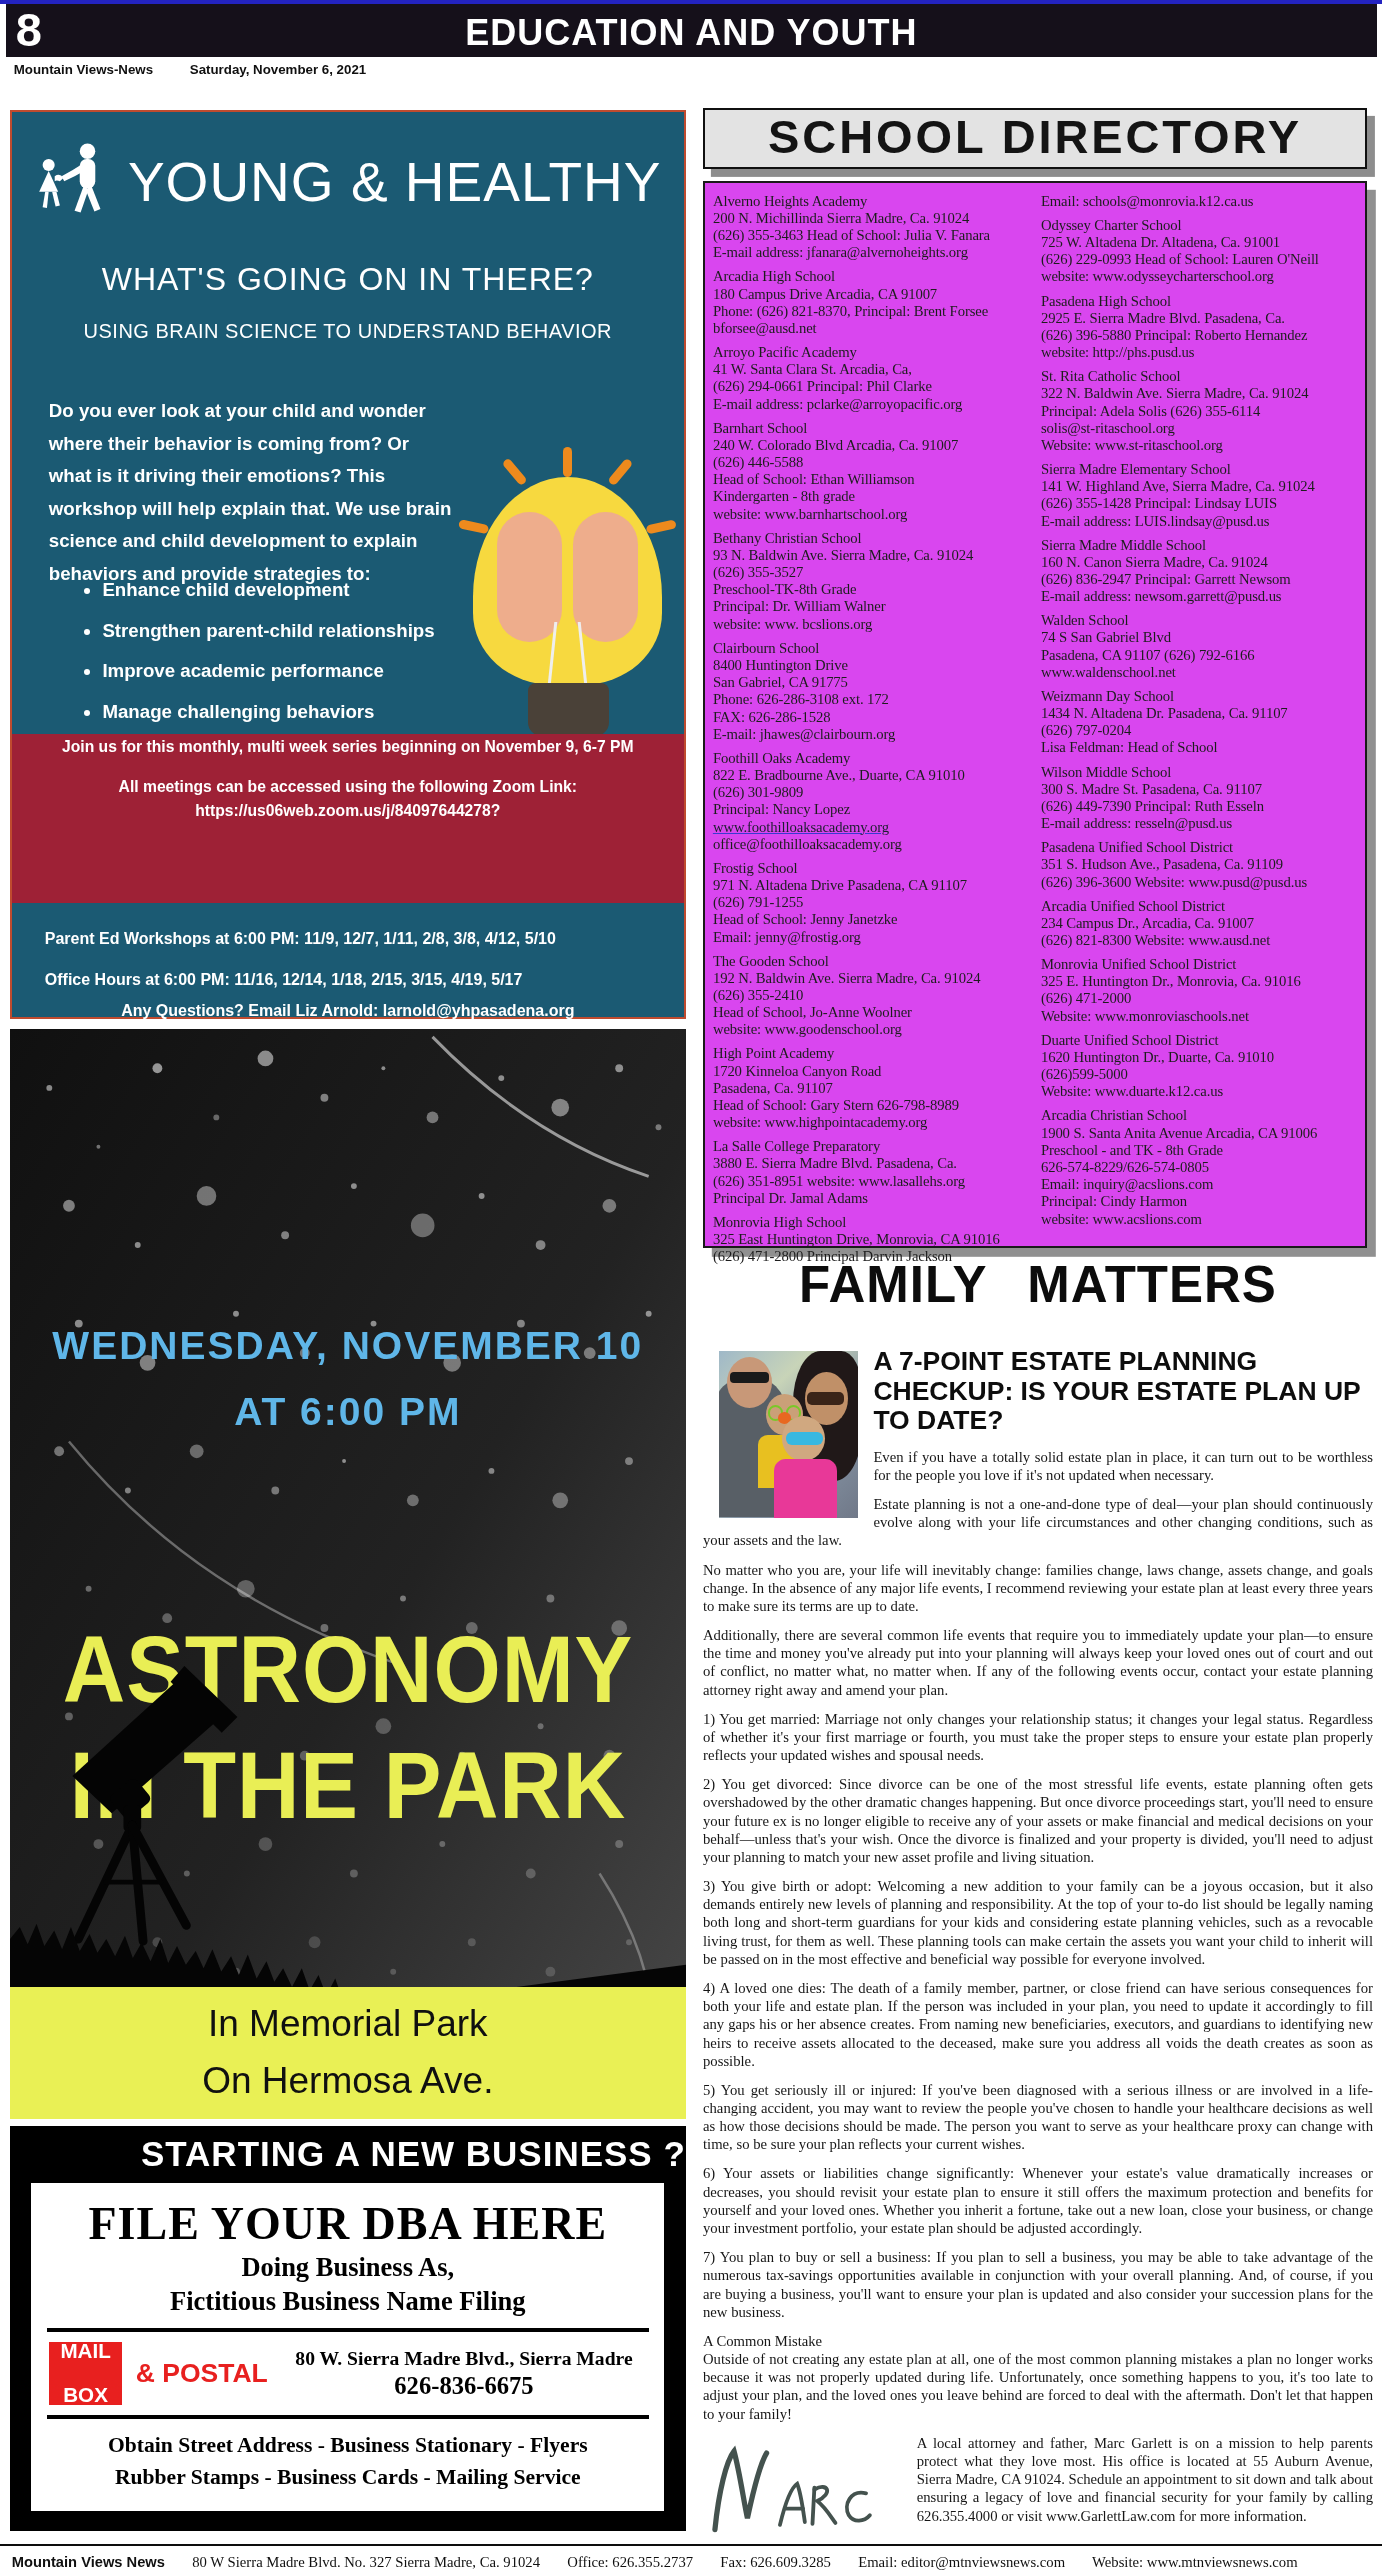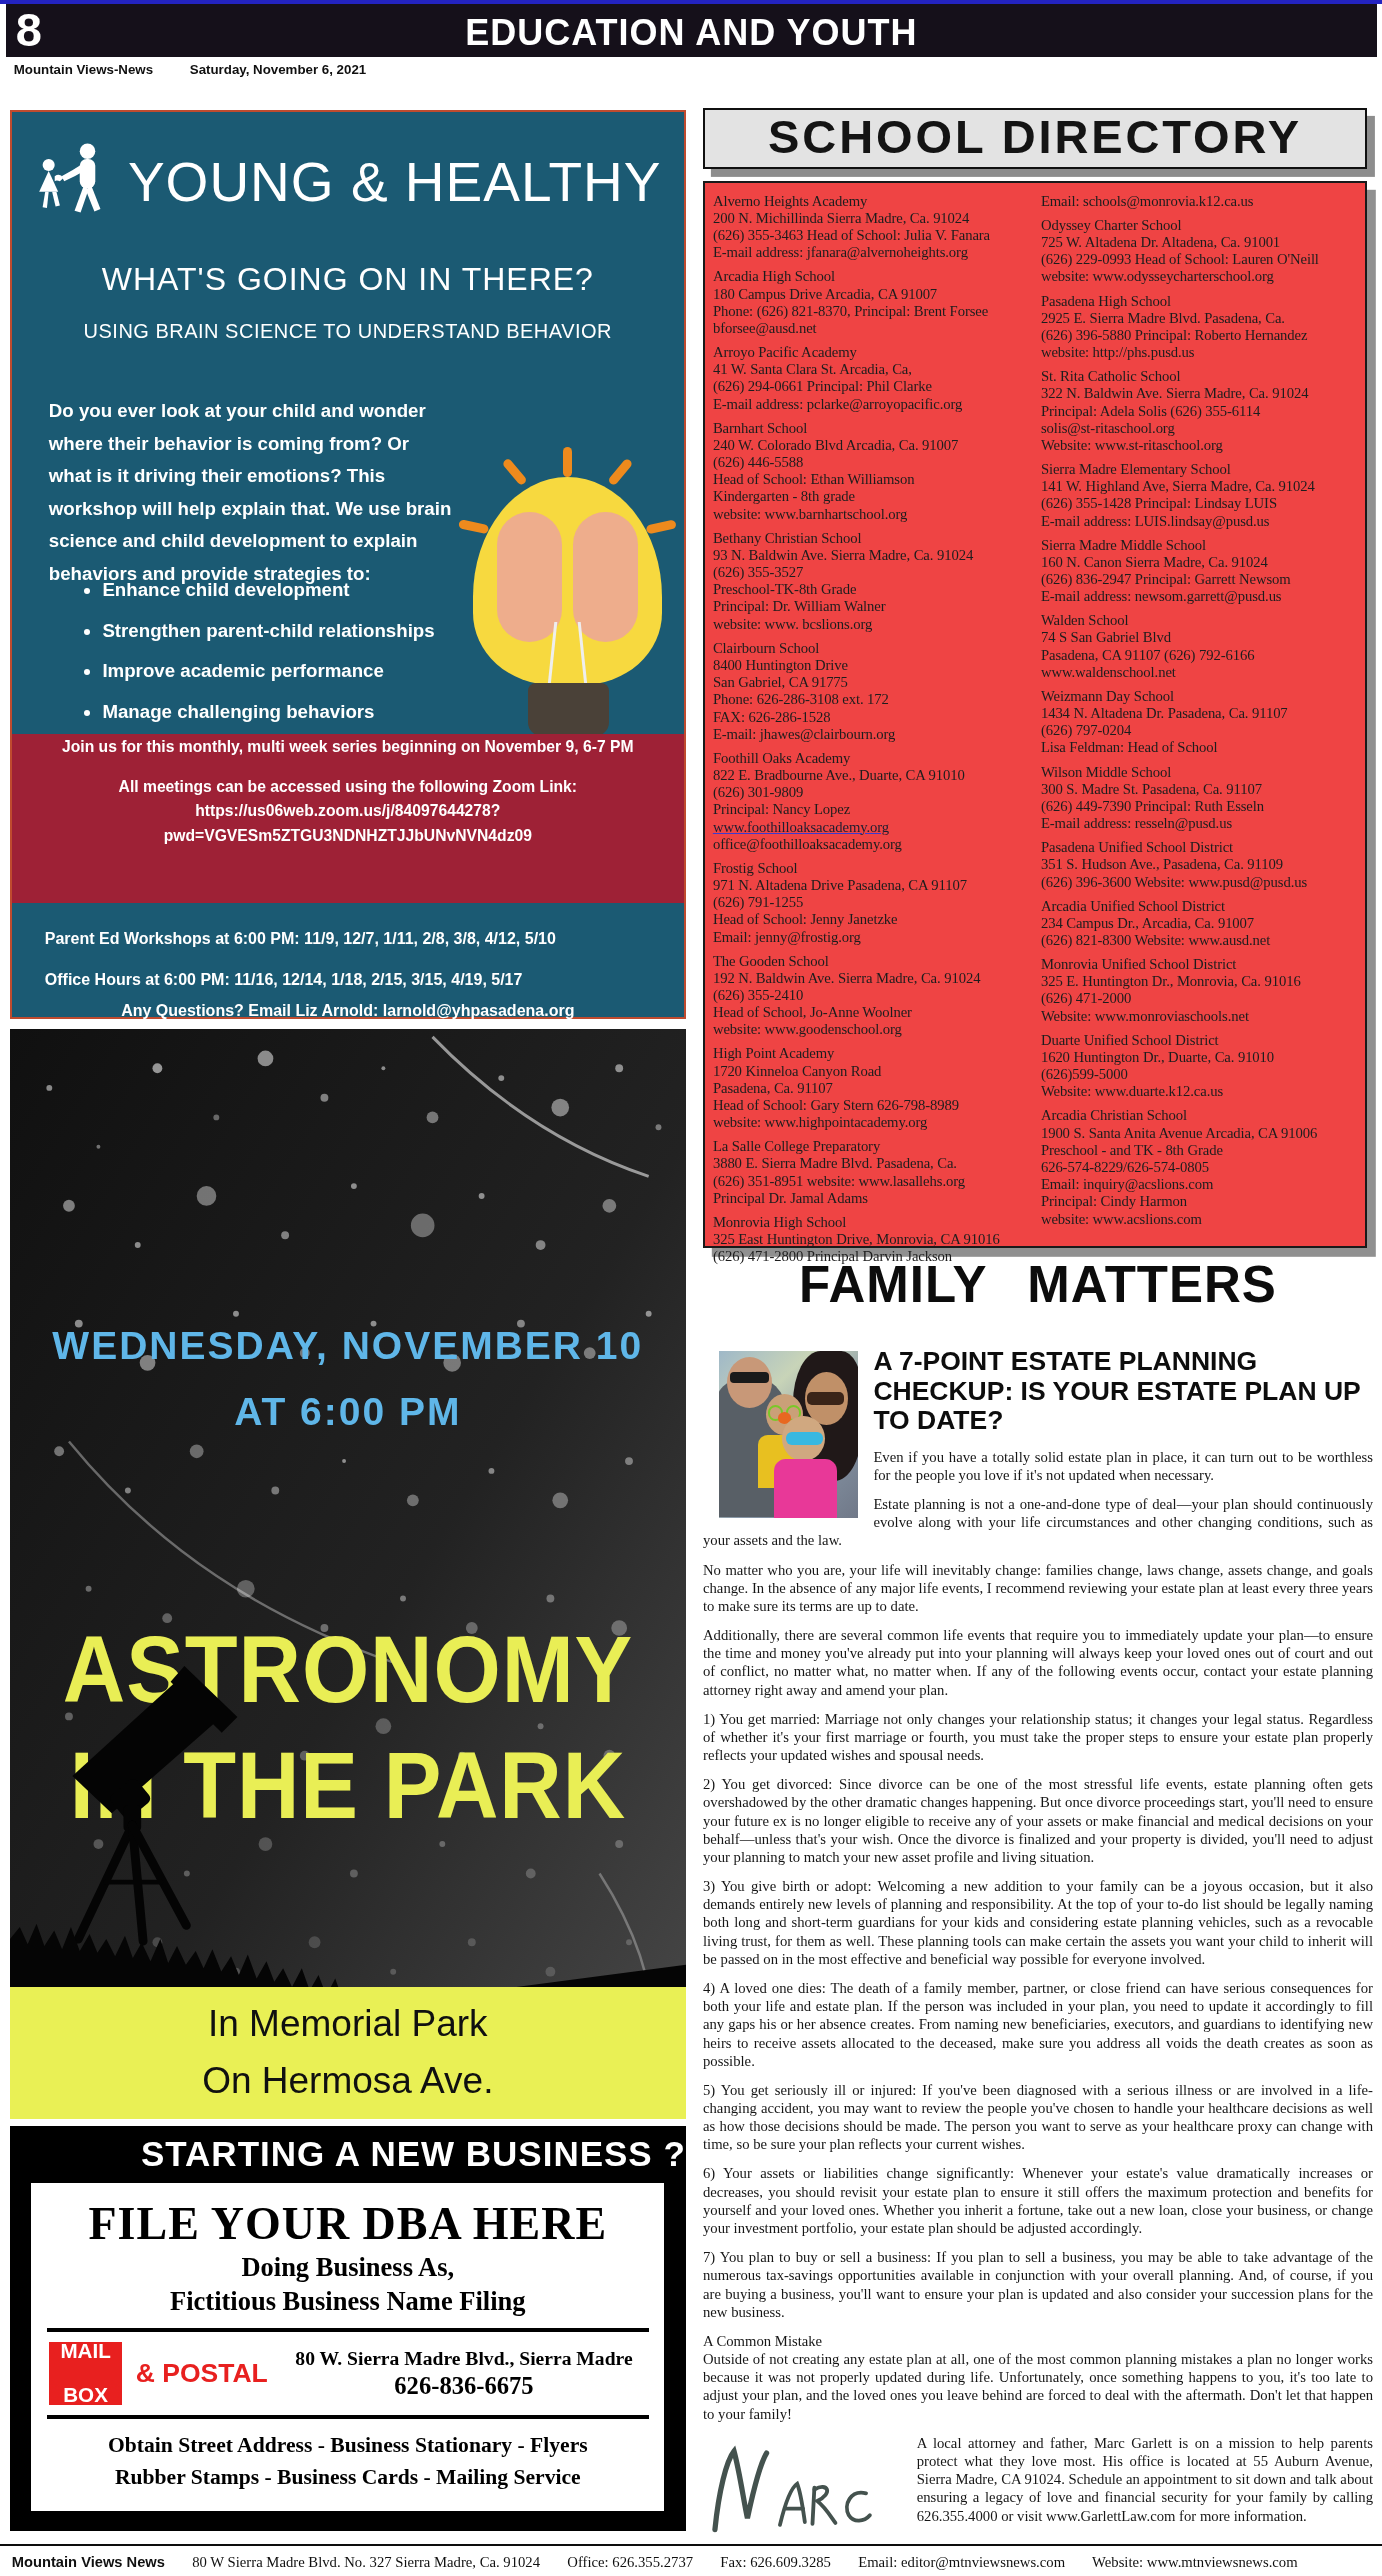--- a/index.html
+++ b/index.html
@@ -68,21 +68,21 @@
            justify-content:center;align-items:center;font-family:"Liberation Sans",sans-serif;
            font-weight:bold;font-size:20.6px;line-height:1.1;flex:none;gap:21px;}
   .postal{color:#e8201f;font-family:"Liberation Sans",sans-serif;font-weight:bold;font-size:26.5px;flex:none;}
   .dba-addr{flex:1;text-align:center;font-weight:bold;}
   .dba-addr .a1{font-size:19.6px;} .dba-addr .a2{font-size:24.6px;margin-top:2px;}
   .dba-serv{text-align:center;font-size:21.6px;font-weight:bold;line-height:1.5;margin-top:7.9px;}
   
   #dirhead{position:absolute;left:703px;top:108px;width:664px;height:61px;background:#e3e3e3;
            border:2.9px solid #101010;box-shadow:7.9px 7.9px 0 #8d8d8d;box-sizing:border-box;
            text-align:center;font-size:47px;font-weight:bold;letter-spacing:2.9px;line-height:53px;color:#141414;}
-  #directory{position:absolute;left:703px;top:181px;width:664px;height:1067px;background:#ef4444;
+  #directory{position:absolute;left:703px;top:181px;width:664px;height:1067px;background:#d946ef;
              border:2.9px solid #1a1a1a;box-shadow:8.8px 8.8px 0 #909090;box-sizing:border-box;
              display:flex;gap:11.8px;padding:9.8px 7.9px;font-family:"Liberation Serif","DejaVu Serif",serif;
              font-size:14.7px;line-height:1.17;color:#1d1d1d;}
   .dir-col{width:50%;}
   .entry{margin-bottom:6.9px;}
   .line{letter-spacing:-0.1px;white-space:nowrap;}
   .line.link{text-decoration:underline;text-decoration-color:#3a3ad0;color:#1d1d30;}
   
   #family{position:absolute;left:703px;top:1255px;width:670px;}
   #family h1{margin:0;text-align:center;font-size:51px;font-weight:bold;letter-spacing:1px;word-spacing:25.5px;color:#0c0c0c;}
@@ -174,21 +174,20 @@
         </div>
       <div class="fil f1"></div>
         <div class="fil f2"></div>
       <div class="bbase"></div>
     </div>
 
     <div class="yh-red">
       <div>Join us for this monthly, multi week series beginning on November 9, 6-7 PM</div>
       <div class="l2">All meetings can be accessed using the following Zoom Link:</div>
       <div>https://us06web.zoom.us/j/84097644278?</div>
-      <div>pwd=VGVESm5ZTGU3NDNHZTJJbUNvNVN4dz09</div>
     </div>
     <div class="yh-sched">
       <div>Parent Ed Workshops at 6:00 PM: 11/9, 12/7, 1/11, 2/8, 3/8, 4/12, 5/10</div>
       <div>Office Hours at 6:00 PM: 11/16, 12/14, 1/18, 2/15, 3/15, 4/19, 5/17</div>
     </div>
     <div class="yh-quest">Any Questions? Email Liz Arnold: larnold@yhpasadena.org</div>
   </section>
 
   <section id="astro">
     <svg class="stars" viewBox="0 0 688 1110" preserveAspectRatio="none">

